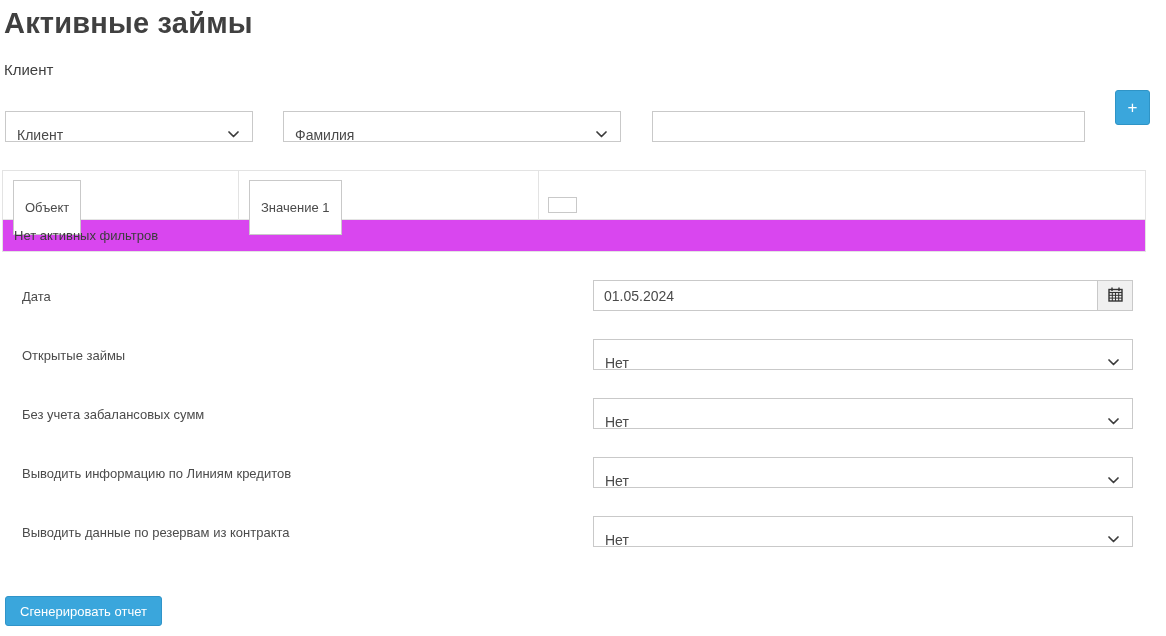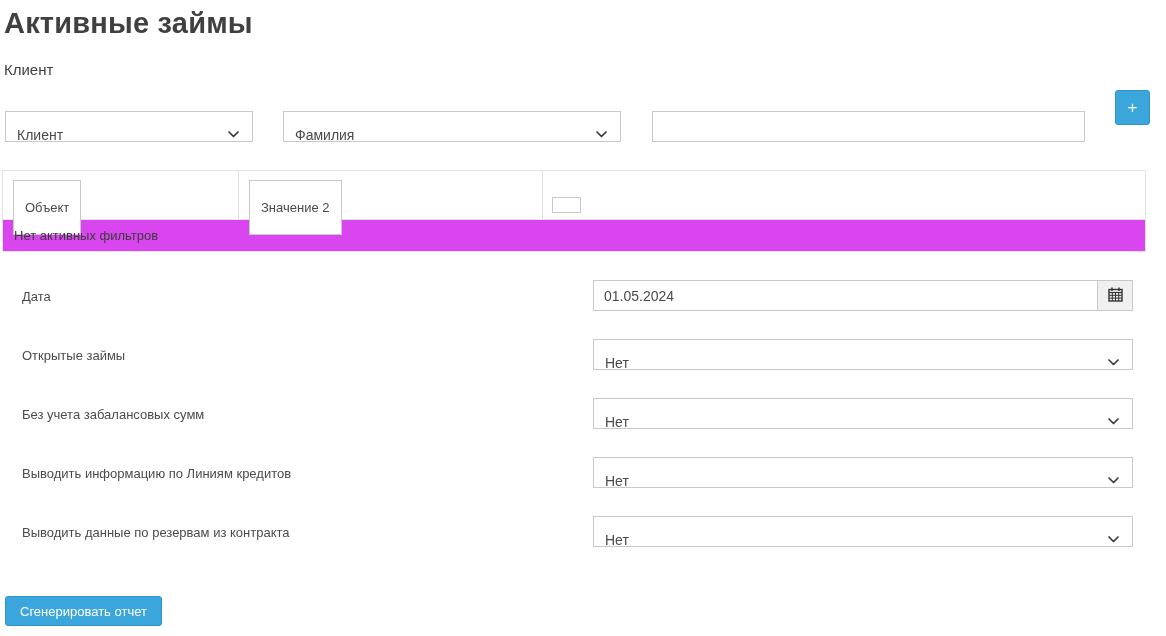--- a/index.html
+++ b/index.html
@@ -101,22 +101,22 @@
 
 <button class="abs add-btn">
   <span>+</span>
 </button>
 
 <div class="abs ftable">
   <div class="frow-head">
     <div class="hcell c1">
       <button class="hbtn">Объект</button>
     </div>
-    <div class="hcell c4">
-      <button class="hbtn">Значение 2</button>
+    <div class="hcell c3">
+      <button class="hbtn">Значение 1</button>
     </div>
     <div class="hcell c5">
       <div class="mini-box"></div>
     </div>
   </div>
   <div class="frow-empty">
     <span>Нет активных фильтров</span>
   </div>
 </div>
 

